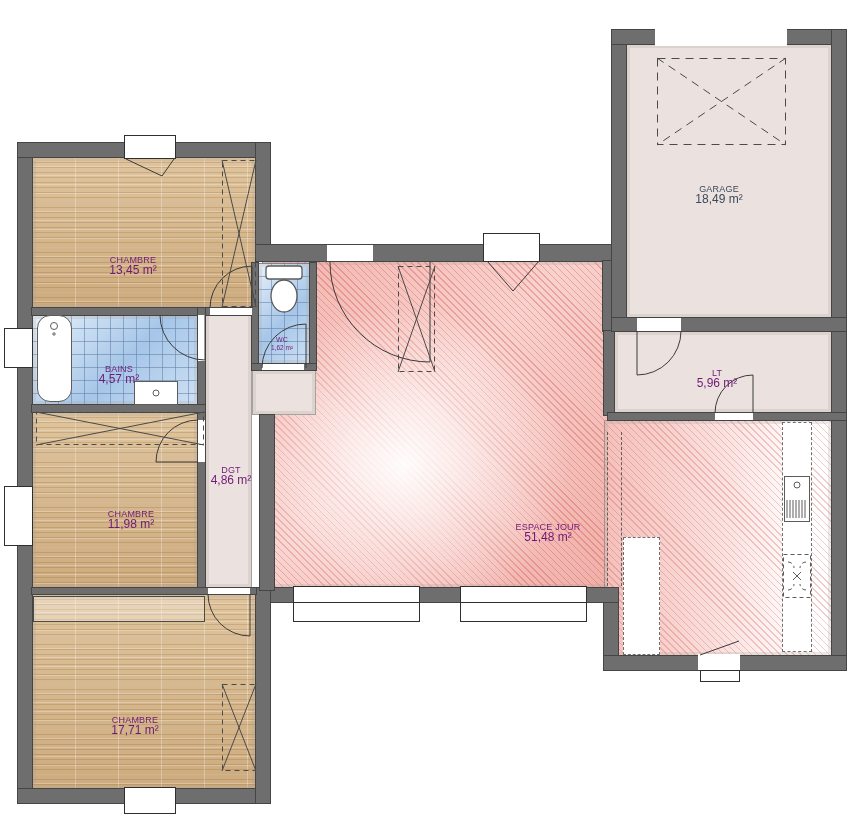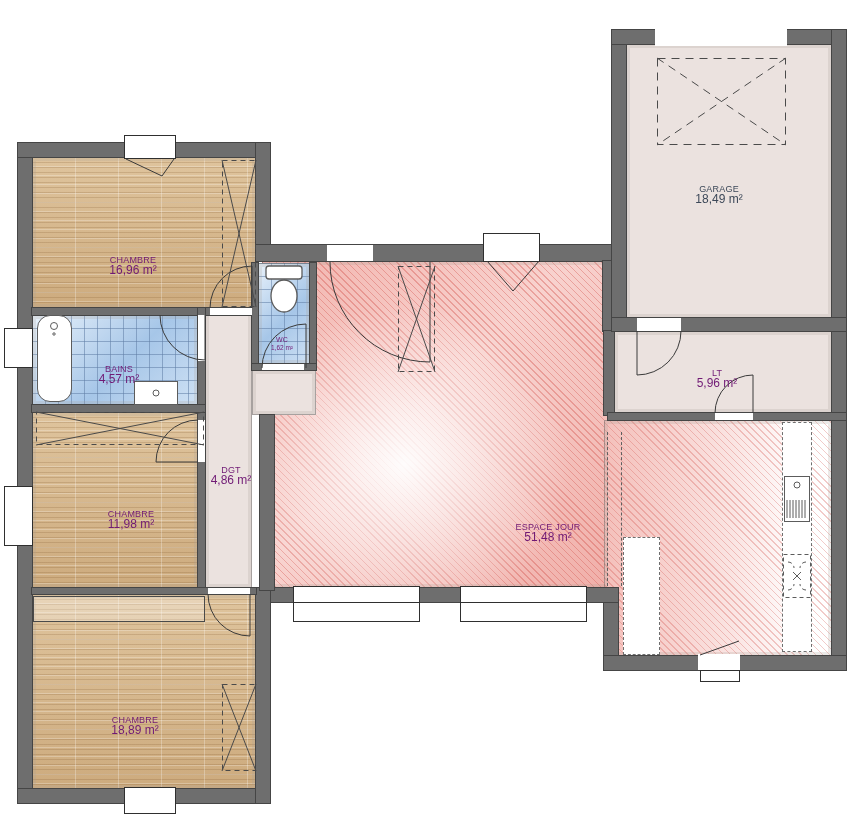--- a/index.html
+++ b/index.html
@@ -207,41 +207,41 @@
       <g stroke-dasharray="4 3">
           <rect x="783.5" y="554.5" width="27" height="43"></rect>
           <path d="M788 562 a6 6 0 0 1 6 6 M806 562 a6 6 0 0 0 -6 6 M788 590 a6 6 0 0 0 6 -6 M806 590 a6 6 0 0 1 -6 -6"></path>
           <path d="M793 572 L801 580 M801 572 L793 580" stroke-dasharray="none"></path>
         </g>
     </g>
   </svg>
 
   <div class="label" style="left:133px;top:247px">
     <div class="rn">CHAMBRE</div>
-    <div class="ra">16,96 m²</div>
+    <div class="ra">13,45 m²</div>
   </div>
   <div class="label" style="left:119px;top:356px">
     <div class="rn">BAINS</div>
     <div class="ra">4,57 m²</div>
   </div>
   <div class="label small" style="left:282px;top:325px">
     <div class="rn">WC</div>
     <div class="ra">1,62 m²</div>
   </div>
   <div class="label" style="left:231px;top:457px">
     <div class="rn">DGT</div>
     <div class="ra">4,86 m²</div>
   </div>
   <div class="label" style="left:131px;top:501px">
     <div class="rn">CHAMBRE</div>
     <div class="ra">11,98 m²</div>
   </div>
   <div class="label" style="left:135px;top:707px">
     <div class="rn">CHAMBRE</div>
-    <div class="ra">18,89 m²</div>
+    <div class="ra">17,71 m²</div>
   </div>
   <div class="label" style="left:548px;top:514px">
     <div class="rn">ESPACE JOUR</div>
     <div class="ra">51,48 m²</div>
   </div>
   <div class="label" style="left:717px;top:360px">
     <div class="rn">LT</div>
     <div class="ra">5,96 m²</div>
   </div>
   <div class="label blue" style="left:719px;top:176px">

